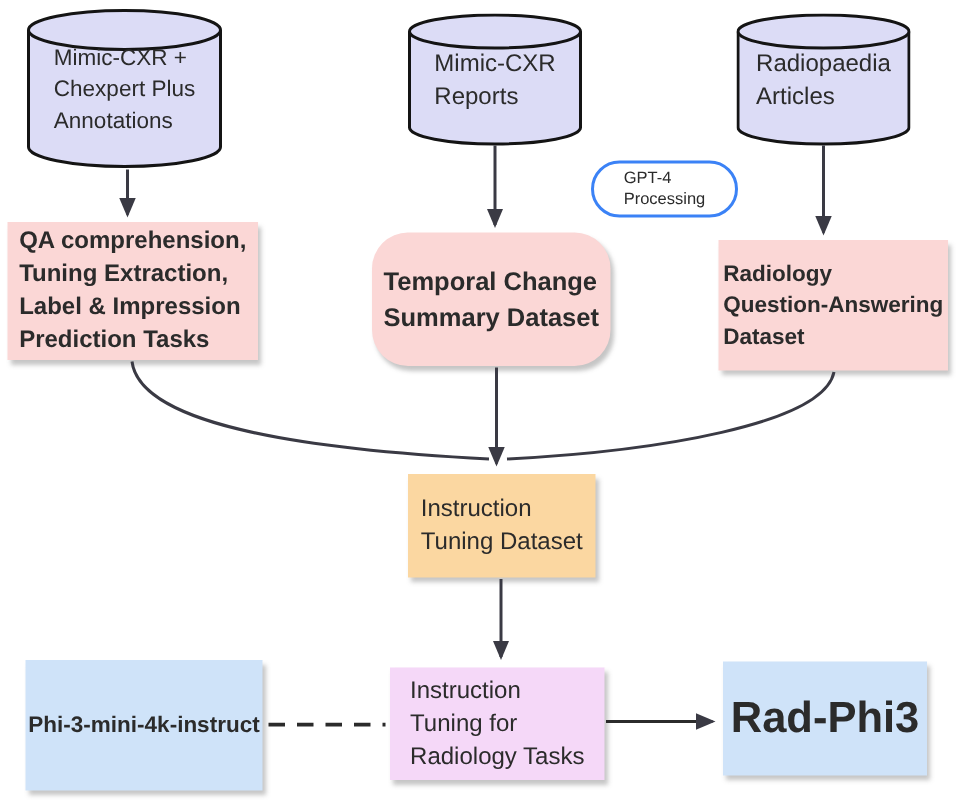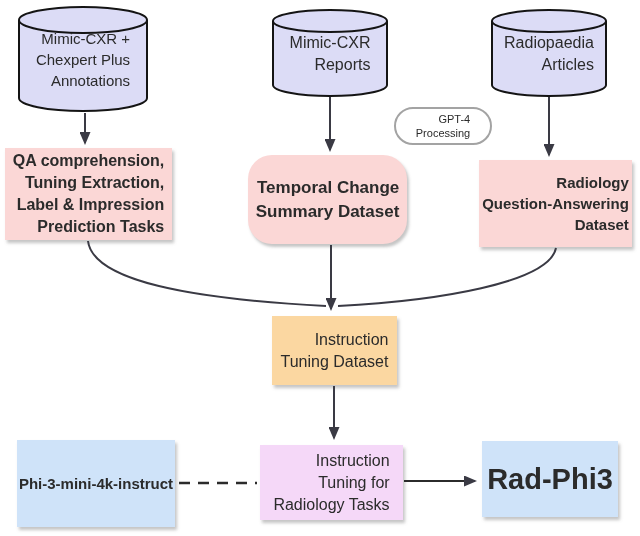--- a/index.html
+++ b/index.html
@@ -7,35 +7,35 @@
     position:relative;
     width:640px;height:536px;
     background:#ffffff;
     font-family:"Liberation Sans", sans-serif;
     color:#2b2b2b;
     overflow:hidden;
   }
   .node{
     position:absolute;
     display:flex;align-items:center;justify-content:center;
-    text-align:right;
+    text-align:left;
     box-sizing:border-box;
   }
   .node .label span{display:block;}
   .rect-node{box-shadow:2px 3px 3px rgba(90,90,90,0.35);}
   .pink{background:#fbd7d6;font-weight:bold;}
   .orange{background:#fbd7a1;}
   .purple{background:#f5d8f8;}
   .blue{background:#cfe3f9;}
   .cyl{flex-direction:column;}
   .cyl svg{position:absolute;left:0;top:0;}
   .cyl .label{position:relative;z-index:2;}
   .pill{
     background:#ffffff;
-    border:2px solid #a3a3a3;
+    border:2px solid #3b82f6;
     border-radius:20px;
     font-size:11px;line-height:14px;
   }
   #edges{position:absolute;left:0;top:0;z-index:1;}
   .fs15{font-size:15px;line-height:21px;}
   .fs16{font-size:16px;line-height:22px;}
   .fs17{font-size:17px;line-height:24px;border-radius:24px;}
   .bold{font-weight:bold;}
   .big{font-size:29px;line-height:32px;font-weight:bold;}
 </style>

